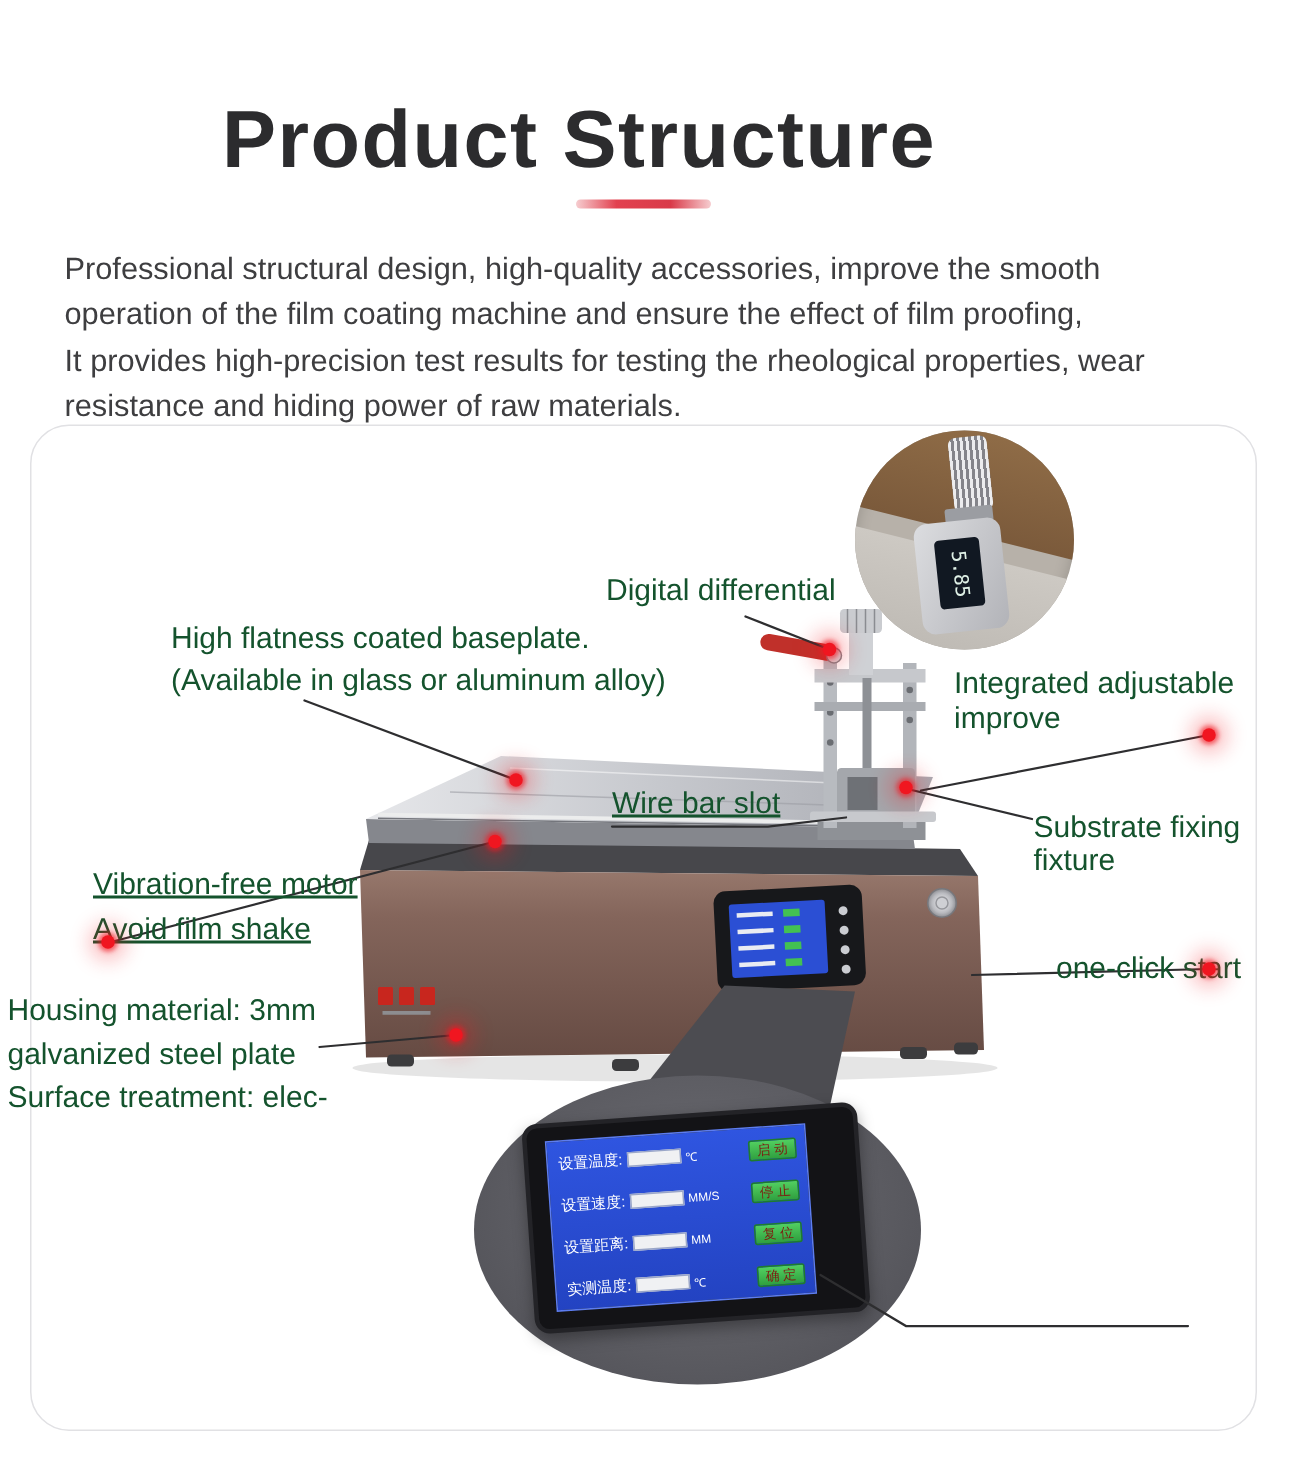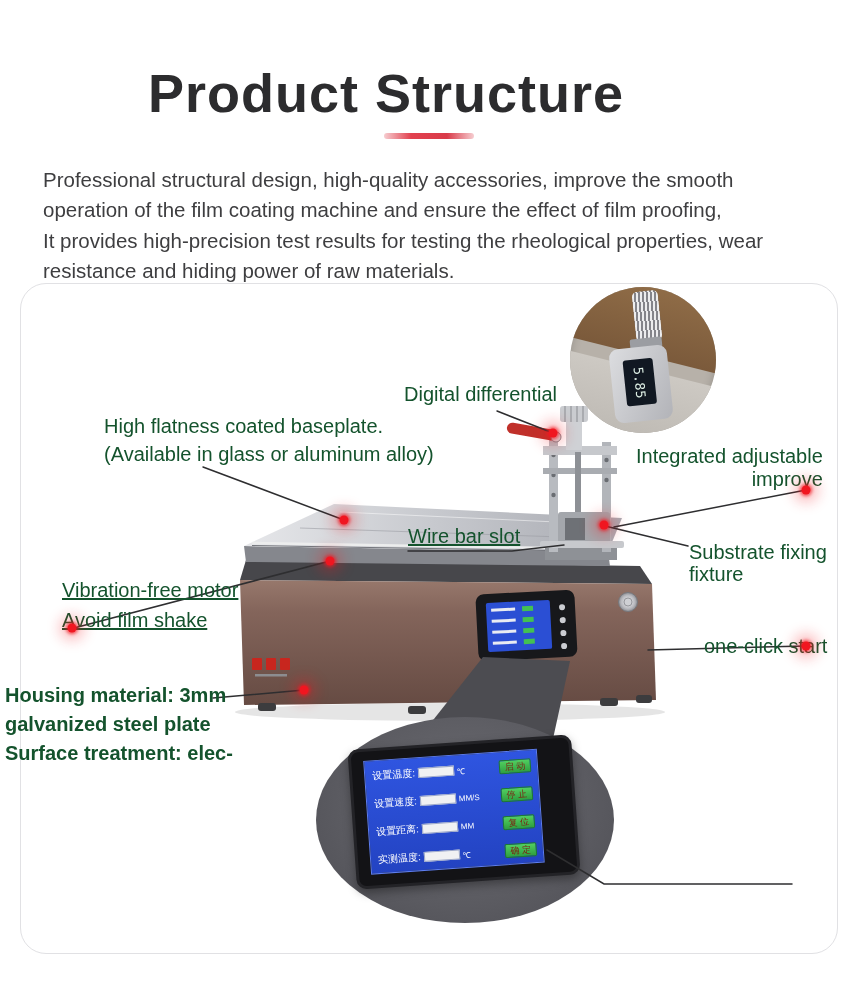--- a/index.html
+++ b/index.html
@@ -233,45 +233,45 @@
       </div>
     </div>
   </div>
 
   <svg class="layer" width="860" height="987" viewBox="0 0 860 987">
     <path d="M792 884 L604 884 L547 850" stroke="#2e2e30" stroke-width="1.5" fill="none" stroke-linecap="round"></path>
   </svg>
 
   <div class="callout" style="left:404px;top:383px;">Digital differential</div>
 
-  <div class="callout" style="left:104px;top:412px;line-height:28px;">
+  <div class="callout" style="left:114px;top:412px;line-height:28px;">
     <span>High flatness coated baseplate.</span>
     <span>(Available in glass or aluminum alloy)</span>
   </div>
 
-  <div class="callout" style="left:636px;top:445px;line-height:23px;text-align:right;">
+  <div class="callout" style="left:636px;top:445px;line-height:23px;">
     <span>Integrated adjustable</span>
     <span>improve</span>
   </div>
 
   <div class="callout" style="left:408px;top:525px;text-decoration:underline;">Wire bar slot</div>
 
   <div class="callout" style="left:689px;top:513px;line-height:22px;margin-top:28px;">
     <span>Substrate fixing</span>
     <span>fixture</span>
   </div>
 
   <div class="callout" style="left:62px;top:575px;line-height:30px;text-decoration:underline;">
     <span>Vibration-free motor</span>
     <span>Avoid film shake</span>
   </div>
 
   <div class="callout" style="left:704px;top:635px;">one-click start</div>
 
-  <div class="callout" style="left:5px;top:681px;line-height:29px;font-weight:bold;">
+  <div class="callout" style="left:5px;top:660px;line-height:29px;">
     <span>Housing material: 3mm</span>
     <span>galvanized steel plate</span>
     <span>Surface treatment: elec-</span>
   </div>
 
 
   <div class="dot" style="left:553px;top:433px;"></div>
   <div class="dot" style="left:344px;top:520px;"></div>
   <div class="dot" style="left:806px;top:490px;"></div>
   <div class="dot" style="left:604px;top:525px;"></div>

